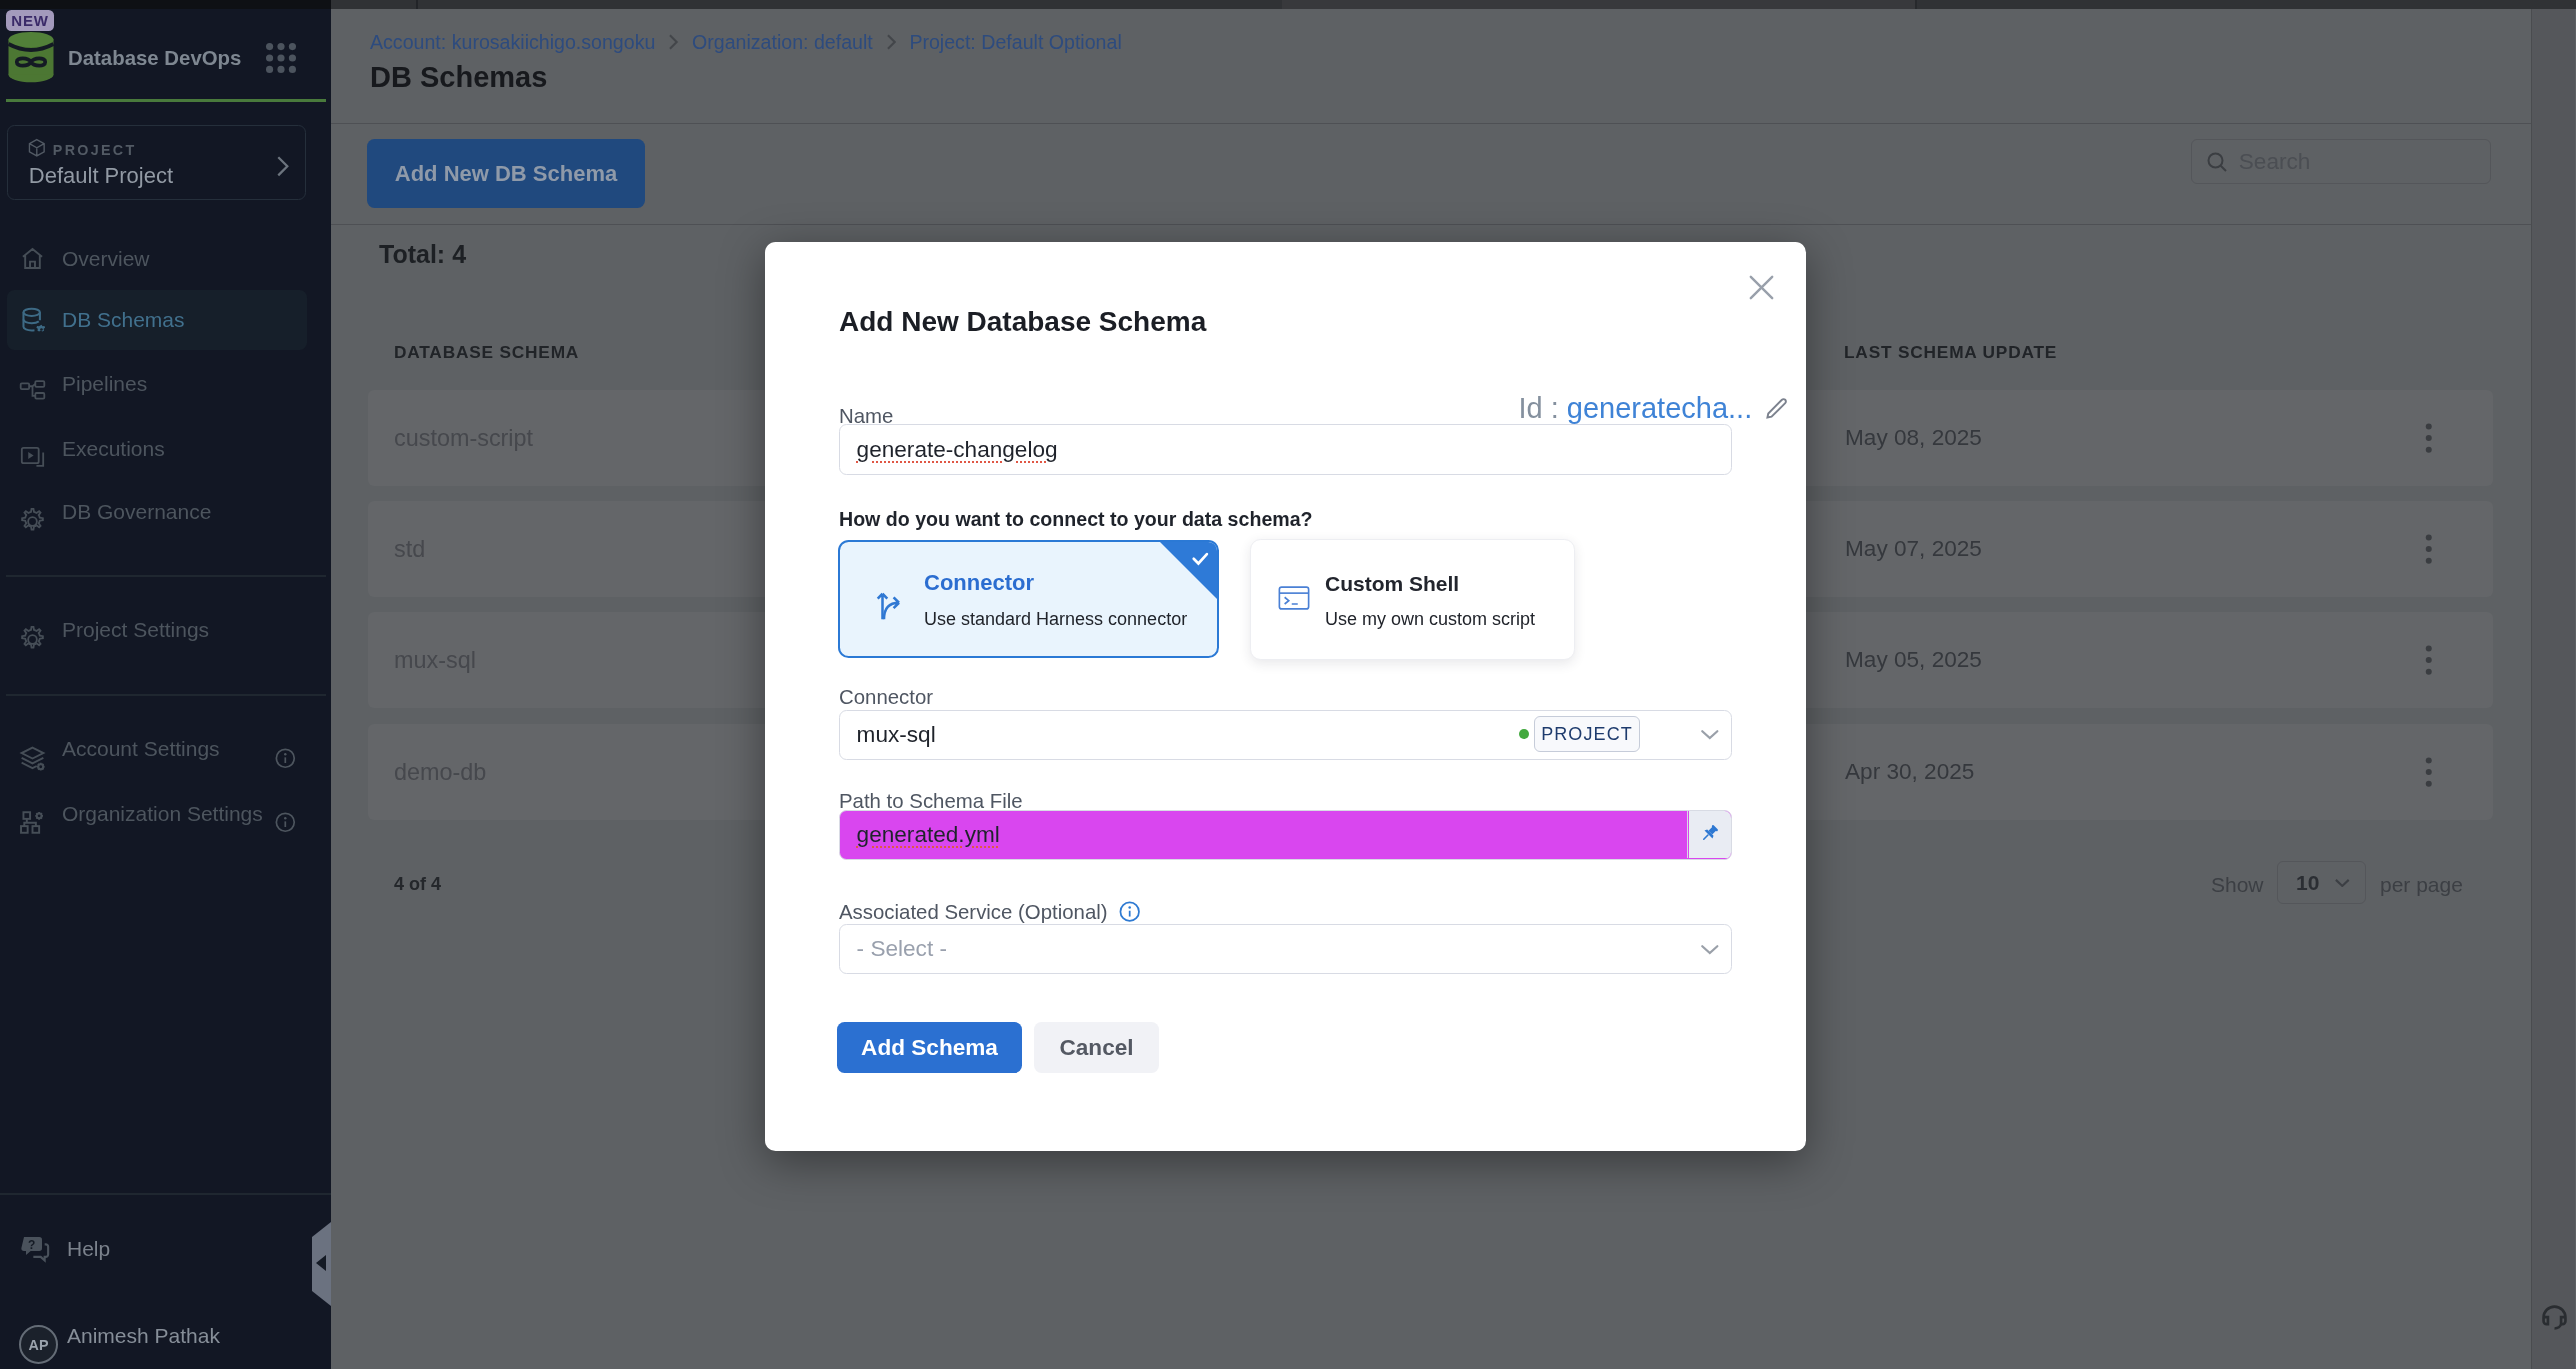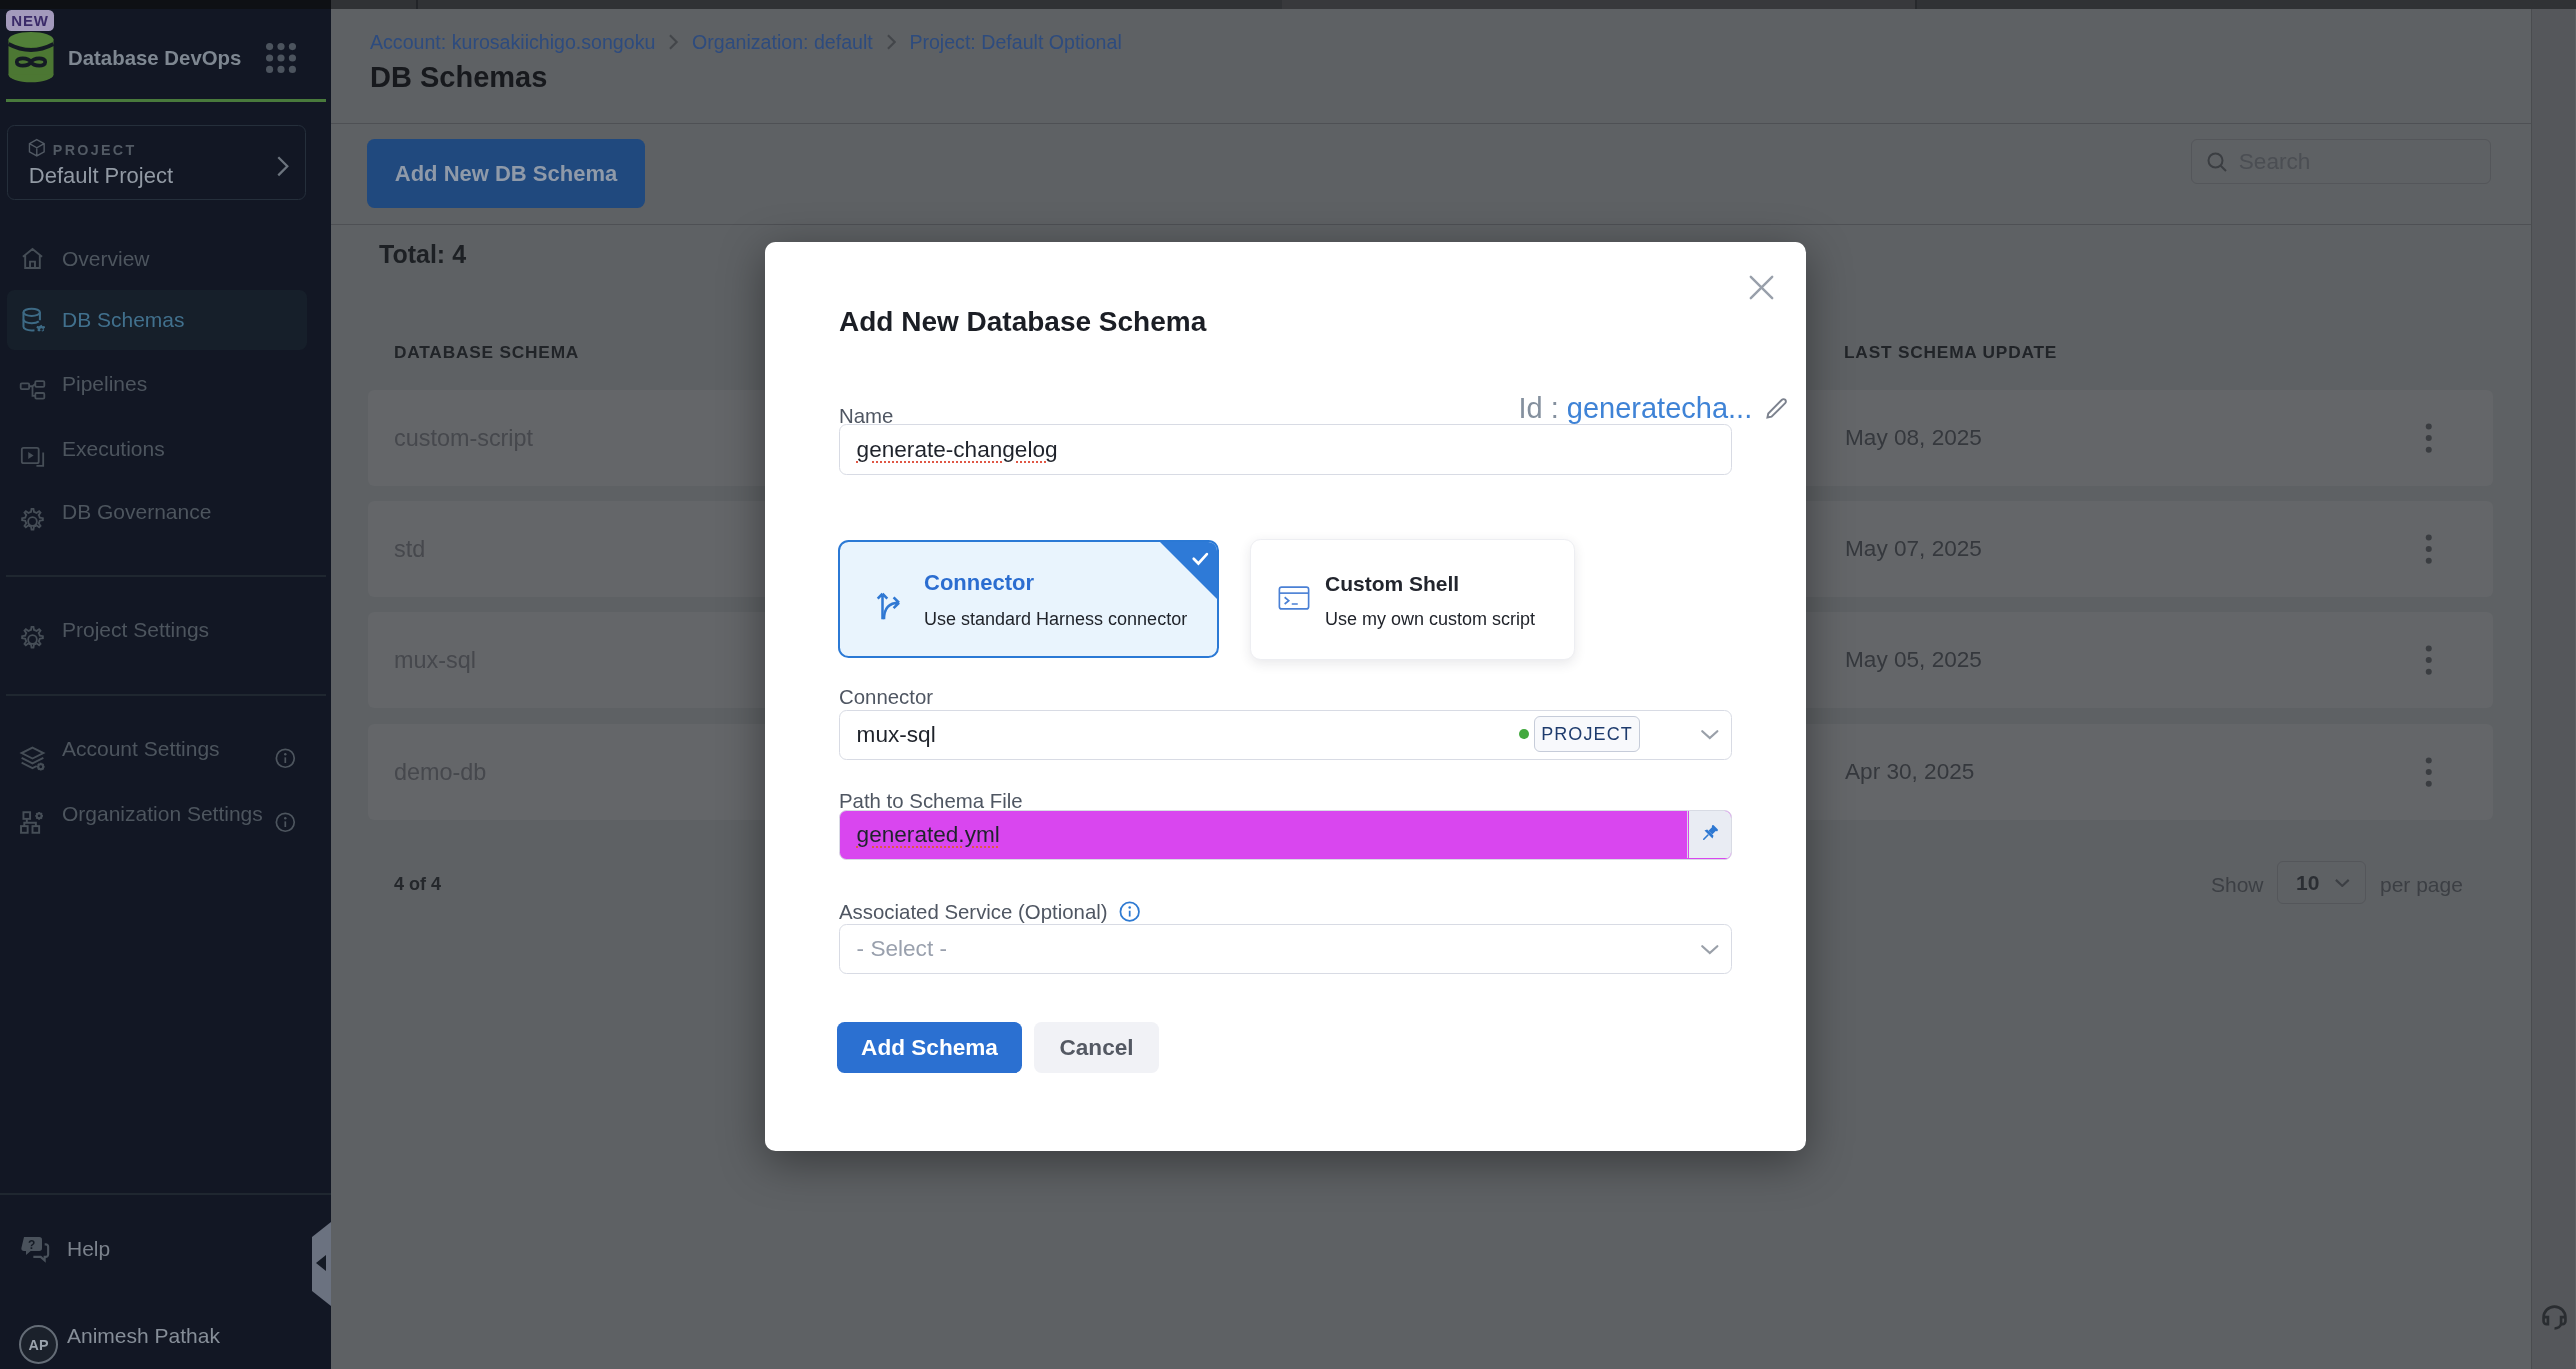--- a/index.html
+++ b/index.html
@@ -225,20 +225,21 @@
       <span style="color:#84909e;">Id&nbsp;:&nbsp;</span>
         <span style="color:#3f83d6;">generatecha...</span>
       <svg style="margin-left:9.8px;" width="29" height="29" viewBox="0 0 24 24" fill="none" stroke="#7c828e" stroke-width="1.6">
           <path d="M4.5 19.5 L5.2 16.1 L16.5 4.8 a1.9 1.9 0 0 1 2.7 0 a1.9 1.9 0 0 1 0 2.7 L7.9 18.8 Z"></path>
         </svg>
     </div>
     <div class="ab flx" style="left:74px;top:182px;width:893px;height:51px;border:1.5px solid #d8dbe4;border-radius:7.5px;background:#fff;">
       <span style="margin-left:16.6px;font-size:22.6px;color:#1f232b;text-decoration:underline dotted #e05745 1.9px;text-underline-offset:5.3px;">generate-changelog</span>
     </div>
 
+    <div class="ab flx" style="left:74px;top:262px;height:30px;font-size:19.6px;font-weight:bold;color:#1f232b;">How do you want to connect to your data schema?</div>
 
     <div class="ab" style="left:73px;top:298px;width:381px;height:118px;border:2.3px solid #2b79d5;border-radius:10.6px;background:#e9f4fd;overflow:hidden;">
       <div class="ab" style="right:0;top:0;width:0;height:0;border-left:57px solid transparent;border-top:57px solid #2e7ad7;"></div>
       <svg class="ab" style="right:5.3px;top:5.3px;" width="22.6" height="22.6" viewBox="0 0 24 24" fill="none" stroke="#ffffff" stroke-width="2.8" stroke-linecap="round">
           <path d="M5 12.5 L10 17.5 L19 7.5"></path>
         </svg>
       <svg class="ab" style="left:32px;top:41px;" width="42" height="38" viewBox="0 0 28 25" fill="none" stroke="#3078d3" stroke-width="1.7">
         <path d="M7 24 L7 7 M7 7 L3.8 10.2 M7 7 L10.2 10.2"></path>
         <path d="M8 24 C8 16.5 11.5 13 18 13 M18 13 L14.4 9.4 M18 13 L14.4 16.6"></path>
       </svg>

